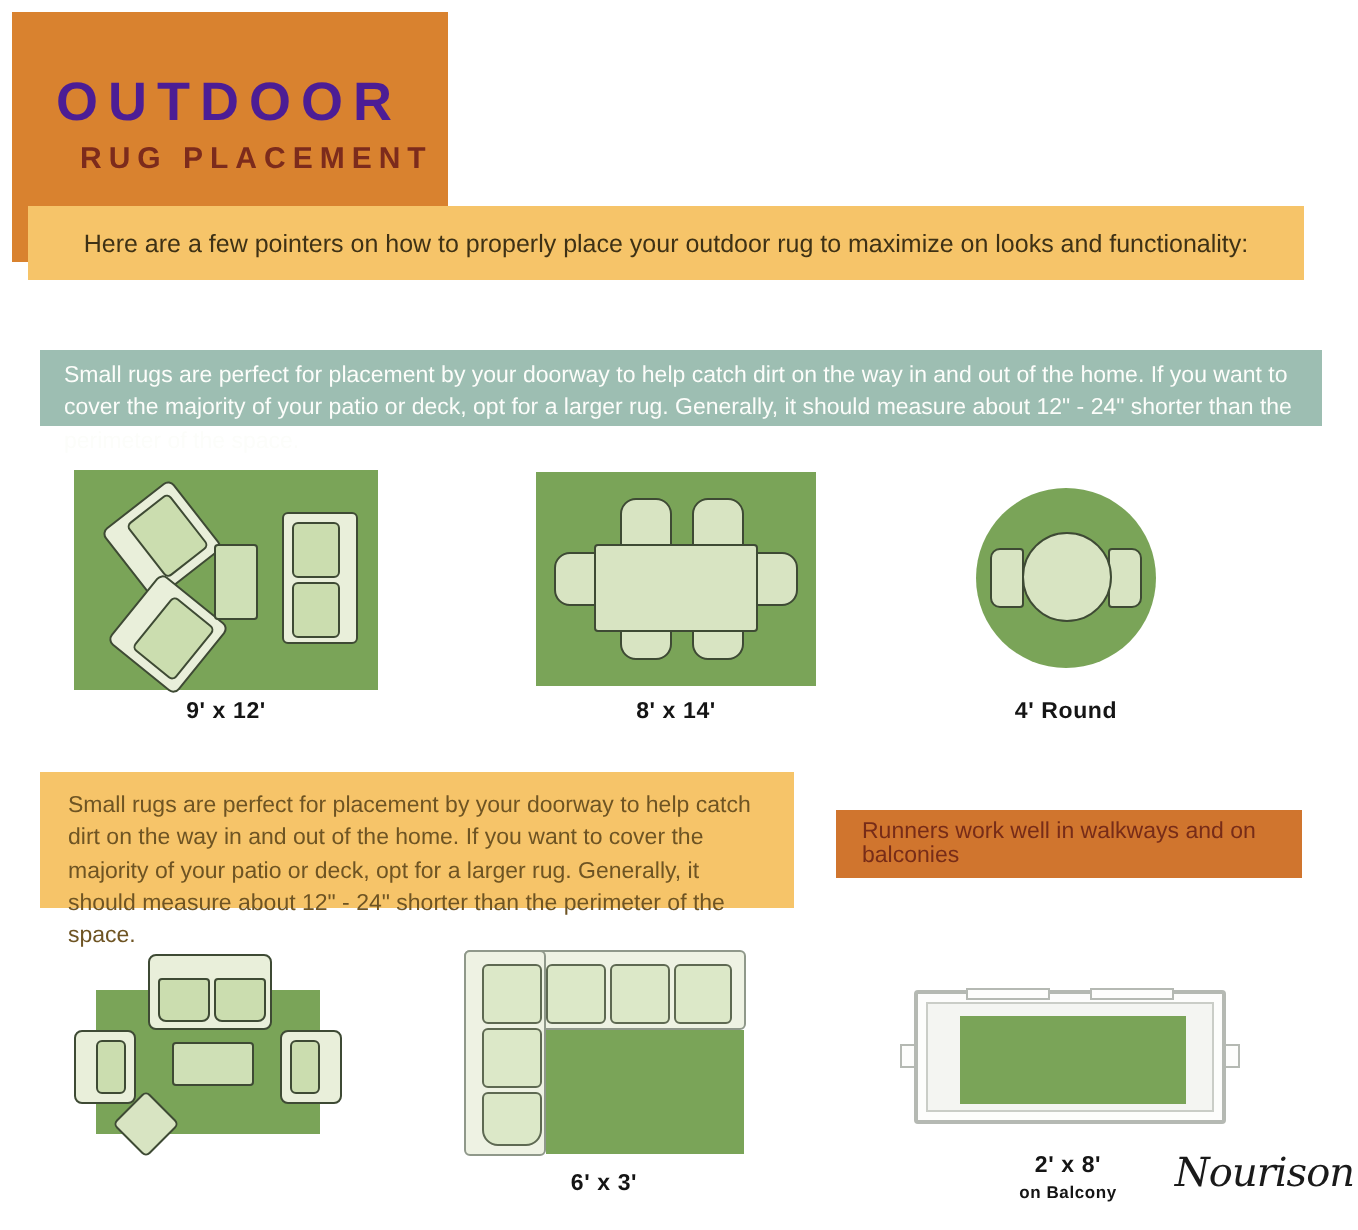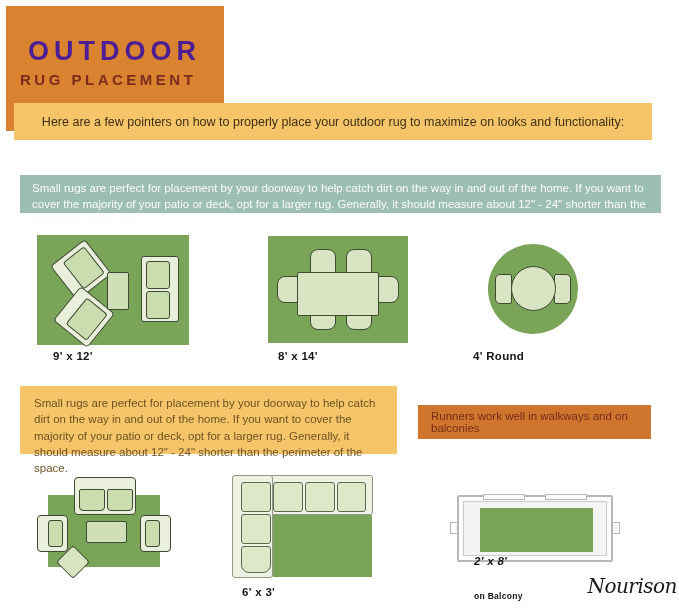--- a/index.html
+++ b/index.html
@@ -5,21 +5,21 @@
   * { box-sizing: border-box; margin: 0; padding: 0; }
   html,body { background:#ffffff; }
   body { font-family:"Liberation Sans", sans-serif; }
   #canvas { position:relative; width:679px; height:615px; background:#ffffff; overflow:hidden; }
 
   
   .orange-box { position:absolute; left:6px; top:6px; width:218px; height:125px;
                 background:#D9822F; z-index:1; }
   .title1 { margin:30px 0 4px 22px; font-size:27px; font-weight:800; letter-spacing:5px;
             color:#4c1d95; }
-  .title2 { margin-left:14px; font-size:15px; font-weight:700; letter-spacing:3.5px;
+  .title2 { margin-left:34px; font-size:15px; font-weight:700; letter-spacing:3.5px;
             color:#7C2B1C; }
   .teal-intro { position:absolute; left:226px; top:27px; width:437px; height:77px;
                 background:#9DBEB2; z-index:3; display:flex; align-items:center; justify-content:center;
                 text-align:center; padding:0 22px; font-size:15px; line-height:1.5; color:#2E4B45; }
   .yellow-bar { position:absolute; left:14px; top:103px; width:638px; height:37px;
                 background:#F6C469; z-index:2; display:flex; align-items:center; justify-content:center;
                 text-align:left; font-size:12.5px; color:#3E3115; }
 
   
   .teal-note { position:absolute; left:20px; top:175px; width:641px; height:38px;
@@ -99,28 +99,28 @@
   .balcinner { position:absolute; inset:4px; border:1px solid #CACDC7; background:#F4F5F2; }
   .balcrug { position:absolute; left:21px; top:11px; width:113px; height:44px; background:#7AA458; }
   .tab { position:absolute; width:8px; height:12px; background:#FDFDFC; border:1px solid #B5B9B3; }
   .tabL { left:-9px; top:25px; }
   .tabR { right:-9px; top:25px; }
   .notch { position:absolute; width:42px; height:6px; top:-3px; background:#FDFDFC; border:1px solid #B5B9B3; }
   .notchL { left:24px; }
   .notchR { right:24px; }
 
   
-  .dlabel { position:absolute; width:120px; font-weight:700;
+  .dlabel { position:absolute; width:120px; text-align:center; font-weight:700;
             font-size:11.5px; color:#151515; letter-spacing:0.3px; }
   .lbl9  { left:53px;  top:350px; }
   .lbl10 { left:278px; top:350px; }
   .lbl4r { left:473px; top:350px; }
   .lbl58 { left:44px;  top:584px;margin-top:44px; }
   .lbl69 { left:242px; top:586px; }
-  .lbl28 { left:474px; top:555px;font-style:italic; }
+  .lbl28 { left:474px; top:577px; }
   .sub28 { left:474px; top:591px; font-size:8.5px; font-weight:600; }
 
   .nourison { position:absolute; left:582px; top:574px; width:95px; text-align:right;
               font-family:"DejaVu Serif", serif; font-style:italic; font-size:20px;
               color:#1A1A1A; letter-spacing:-0.5px; }
 </style>
 </head>
 <body>
 
 <div id="canvas">

